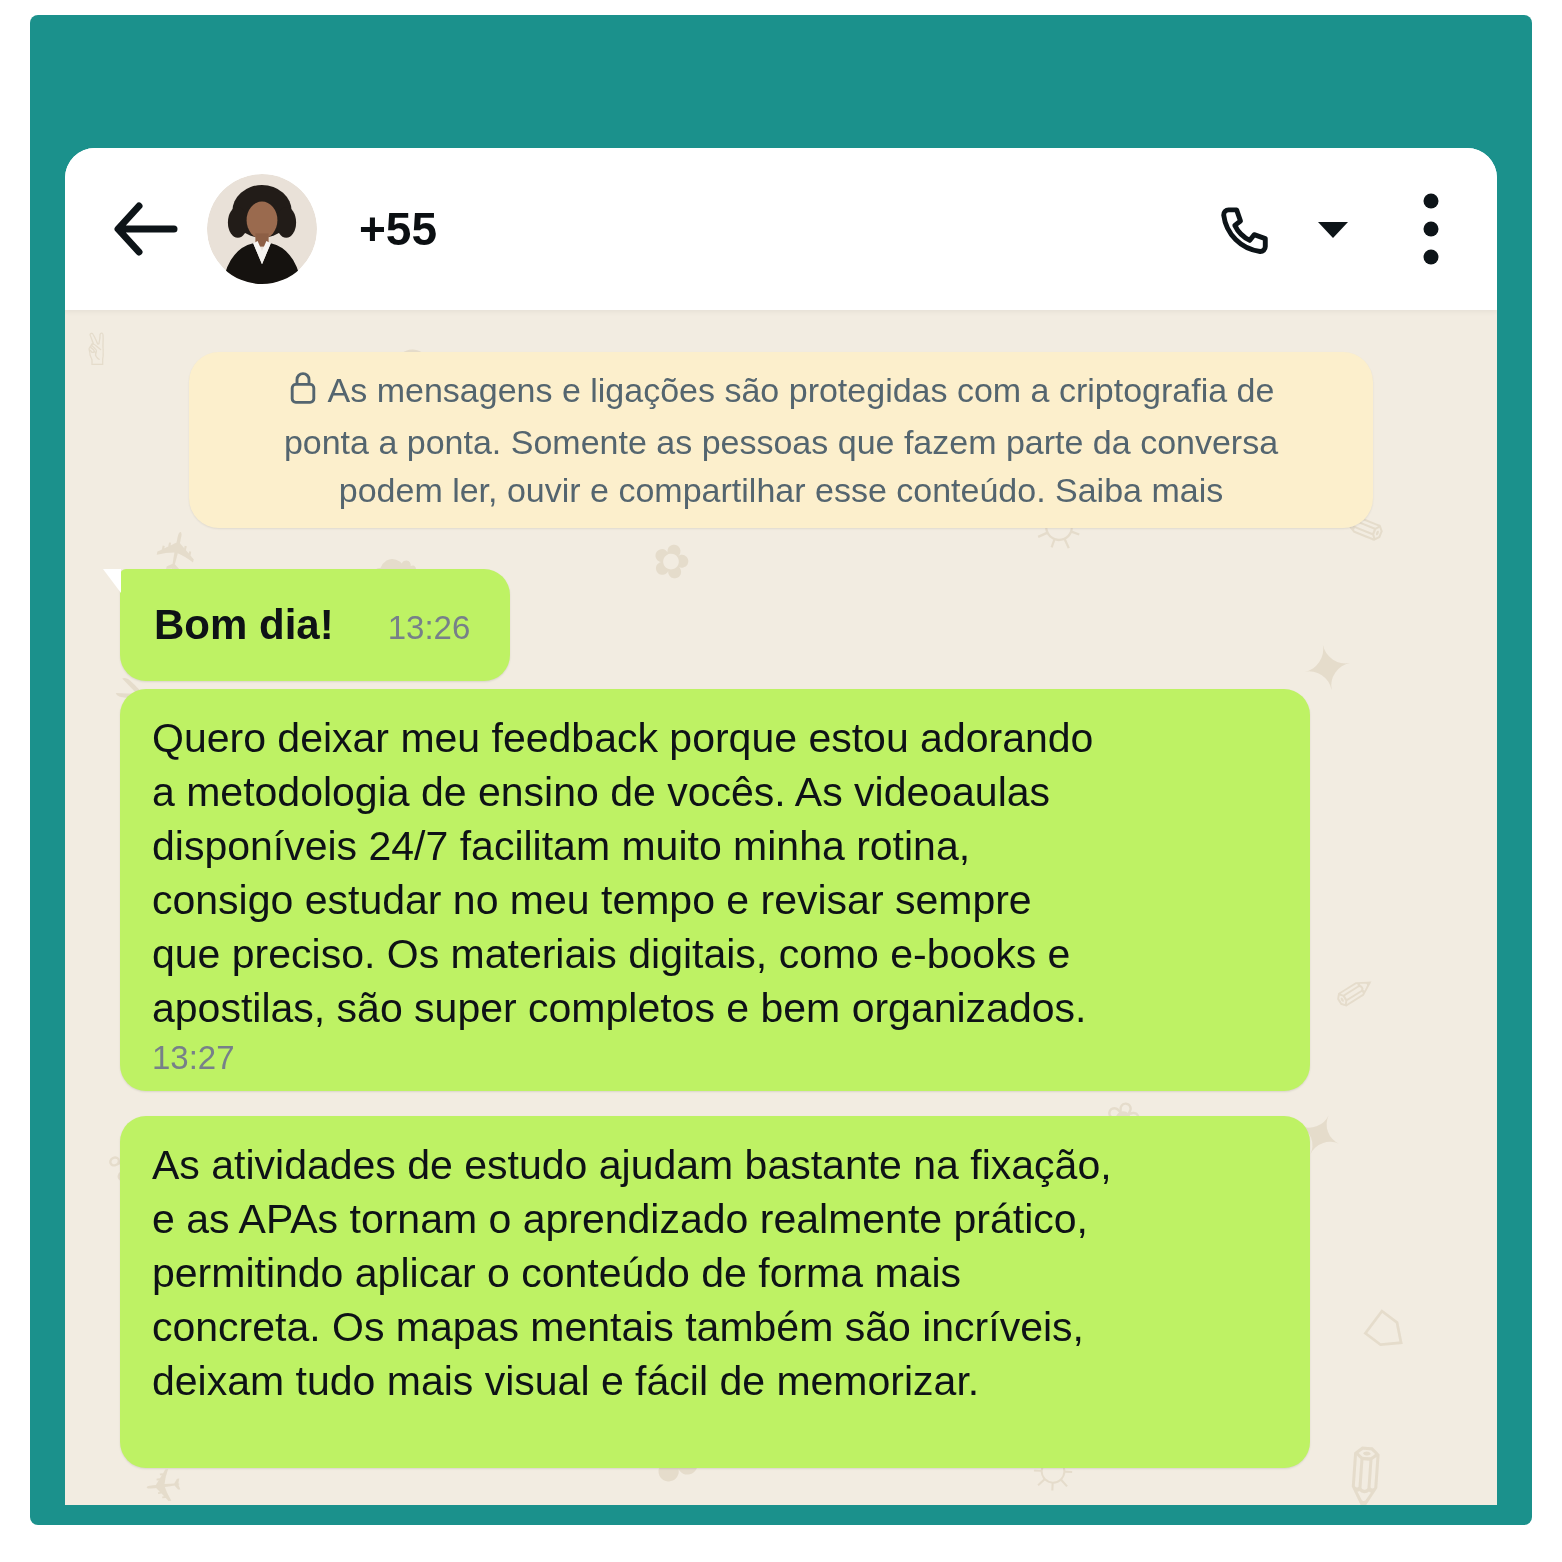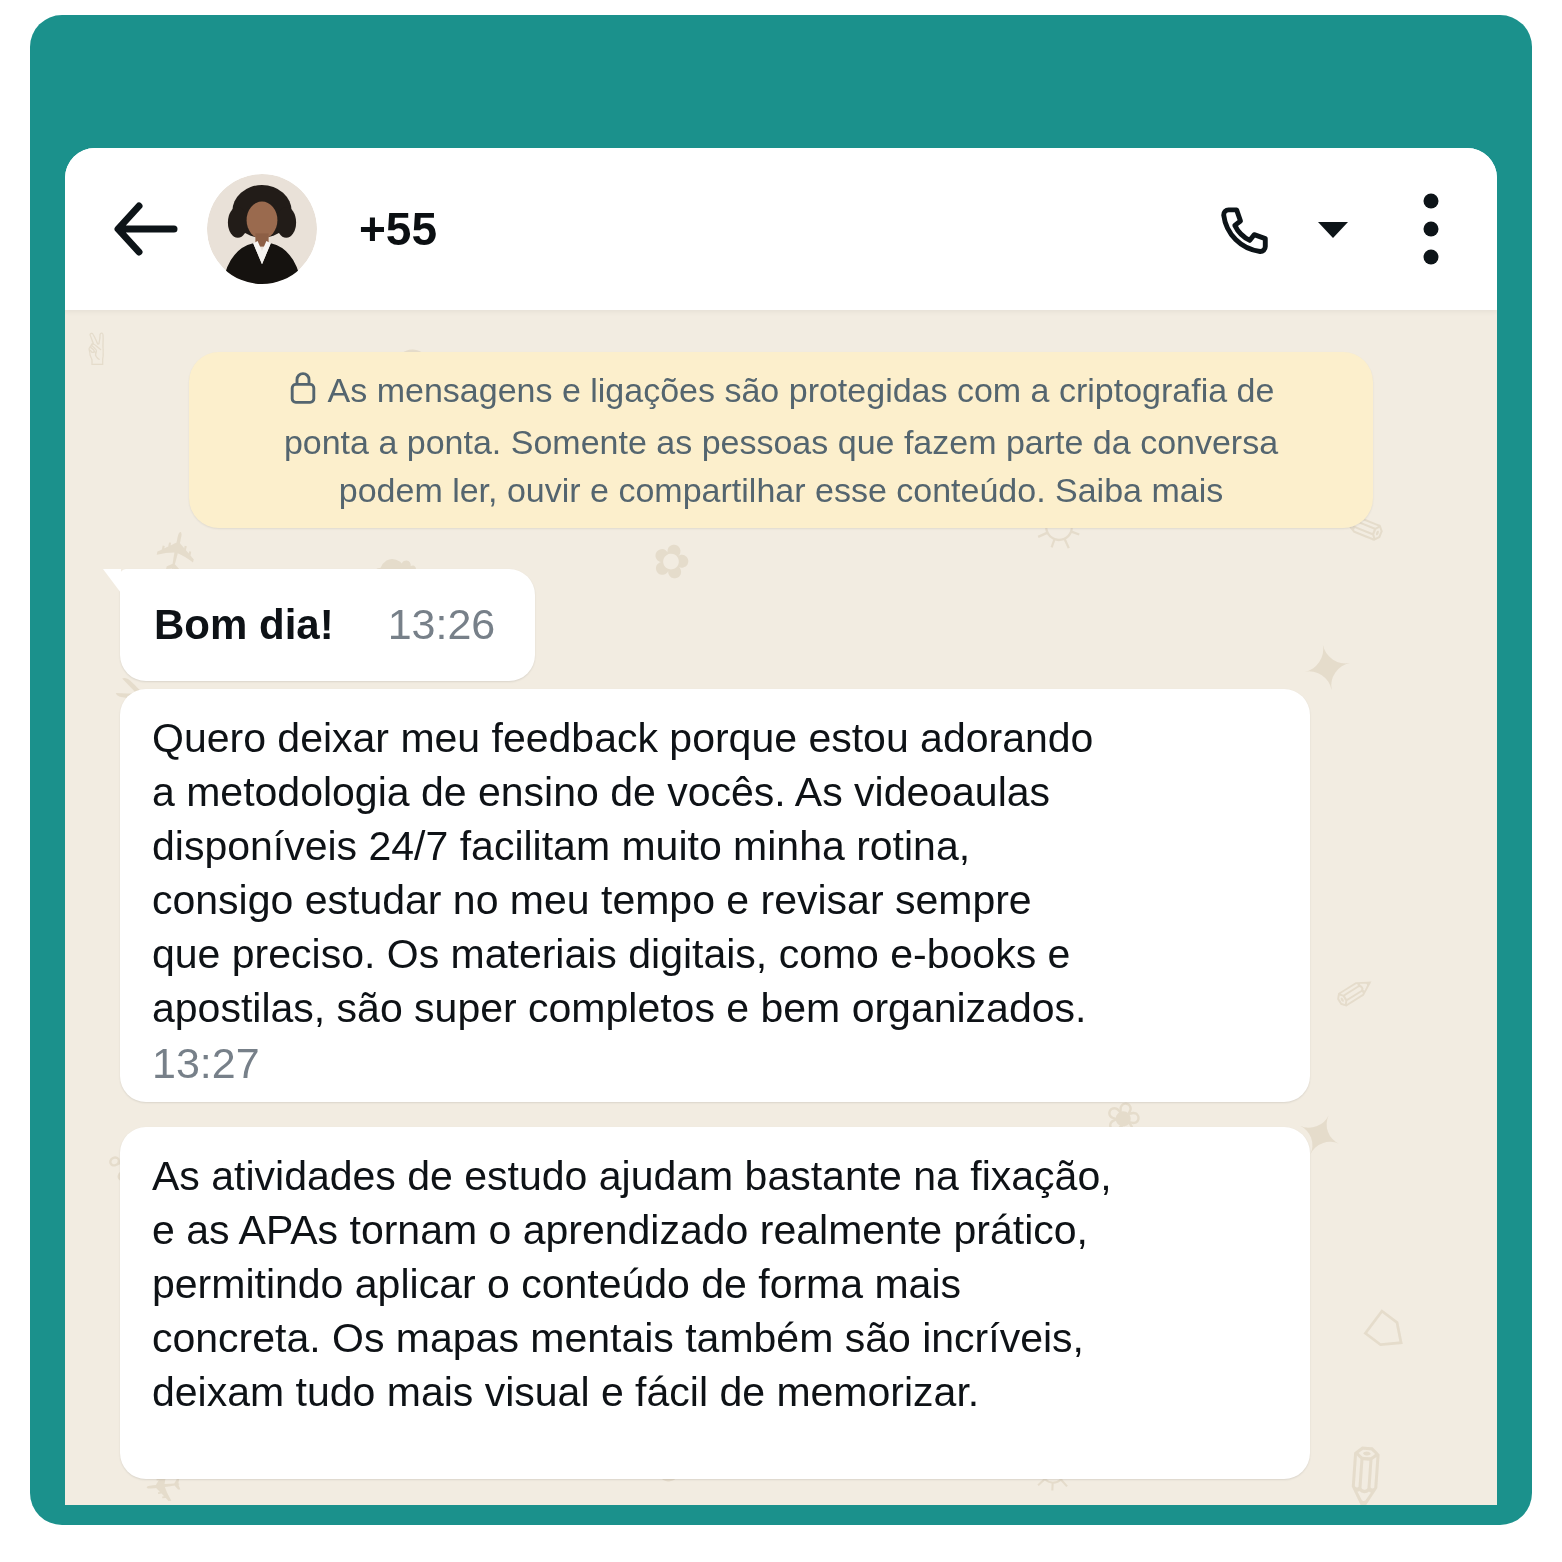--- a/index.html
+++ b/index.html
@@ -1,18 +1,18 @@
 <!DOCTYPE html>
 <html><head>
 <meta charset="utf-8">
 <style>
   html,body{margin:0;padding:0;background:#ffffff;width:1562px;height:1562px;overflow:hidden;
     font-family:"Liberation Sans","DejaVu Sans",sans-serif;}
   .frame{position:absolute;left:30px;top:15px;width:1502px;height:1510px;
-    background:#1b918c;border-radius:32px;}
+    background:#1b918c;border-radius:8px;}
   .screen{position:absolute;left:35px;top:133px;right:35px;bottom:20px;
     background:#ffffff;border-radius:30px 30px 0 0;overflow:hidden;}
   
   .chat-header{position:absolute;top:0;left:0;right:0;height:162px;background:#ffffff;
     display:flex;align-items:center;z-index:5;box-shadow:0 2px 5px rgba(0,0,0,0.05);}
   .back-btn{margin-left:44px;width:72px;height:72px;display:flex;align-items:center;justify-content:center;cursor:pointer;}
   .avatar{width:110px;height:110px;border-radius:50%;overflow:hidden;margin-left:26px;flex:0 0 auto;}
   .contact-name{margin-left:42px;font-size:46px;font-weight:700;color:#0b0f12;}
   .header-spacer{flex:1;}
   .hdr-icon{display:flex;align-items:center;justify-content:center;cursor:pointer;}
@@ -26,28 +26,28 @@
   .doodles span{position:absolute;color:#ddd2be;opacity:.6;user-select:none;}
   .chat-content{position:relative;z-index:2;}
   .date-row{display:flex;justify-content:center;margin-bottom:43px;}
   .date-pill{background:#f7f5f0;color:#5a6167;font-size:35px;padding:17px 42px;
     border-radius:24px;box-shadow:0 1px 2px rgba(0,0,0,0.09);}
   .notice{background:#fcefcc;color:#54656f;width:1104px;margin:0 auto 41px;
     padding:14px 40px;border-radius:30px;font-size:34px;line-height:48px;text-align:center;
     white-space:pre-line;box-shadow:0 1px 2px rgba(0,0,0,0.08);}
   .notice .lock{display:inline-block;vertical-align:-4px;margin-right:10px;}
   .notice-link{cursor:pointer;text-align:right;}
-  .bubble{position:relative;background:#ffffff;border-radius:26px;
+  .bubble{position:relative;background:#bef264;border-radius:26px;
     box-shadow:0 1px 2px rgba(0,0,0,0.1);color:#0e1216;}
   .bubble-first{display:inline-flex;align-items:baseline;gap:54px;
     padding:26px 40px 26px 34px;border-top-left-radius:6px;margin-bottom:8px;}
   .bubble-first:before{content:"";position:absolute;left:-17px;top:0;width:0;height:0;
     border-right:18px solid #ffffff;border-bottom:24px solid transparent;}
   .msg-short{font-size:42px;font-weight:700;line-height:60px;}
-  .time{font-size:43px;color:#778089;font-weight:400;}
+  .time{font-size:33px;color:#778089;font-weight:400;}
   .bubble-long{width:1190px;box-sizing:border-box;padding:22px 32px 14px;margin-bottom:25px;}
   .msg-text{font-size:41px;font-weight:400;line-height:54px;white-space:pre-line;}
   .time-row{text-align:left;margin-top:4px;}
   .bubble-cut{margin-bottom:0;padding-bottom:60px;}
 </style>
 </head>
 <body>
 
 <div class="frame">
   <div class="screen">

